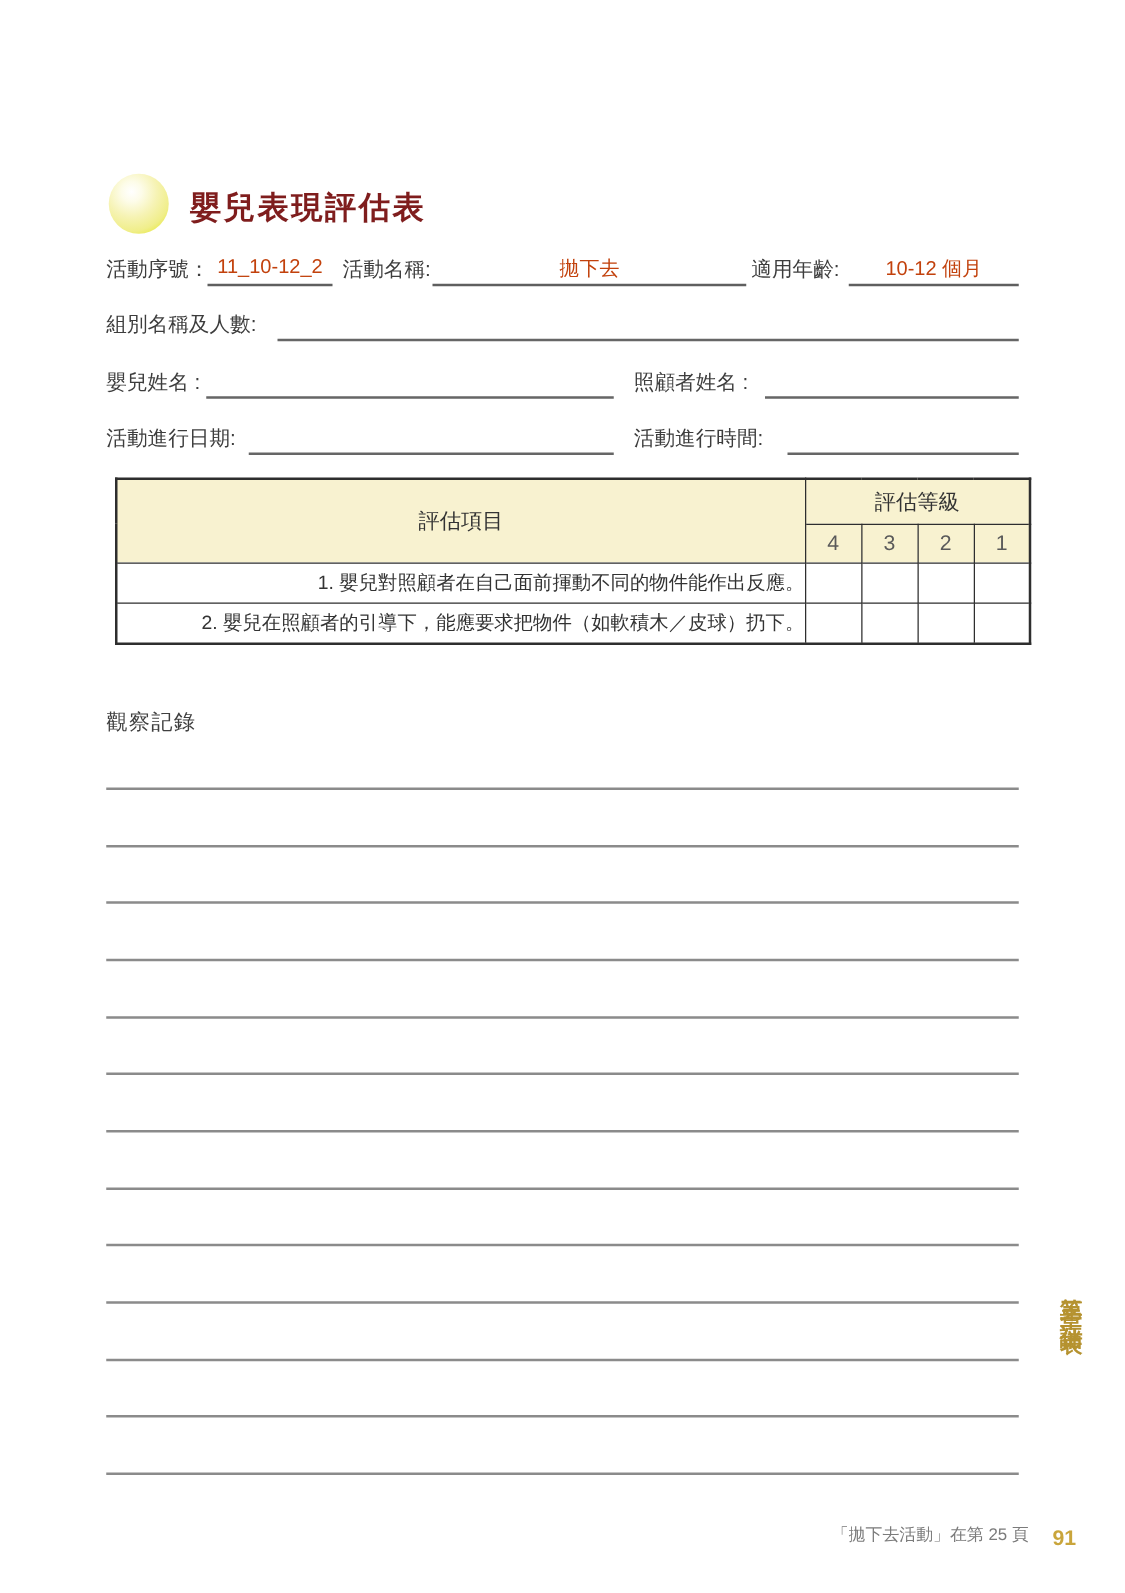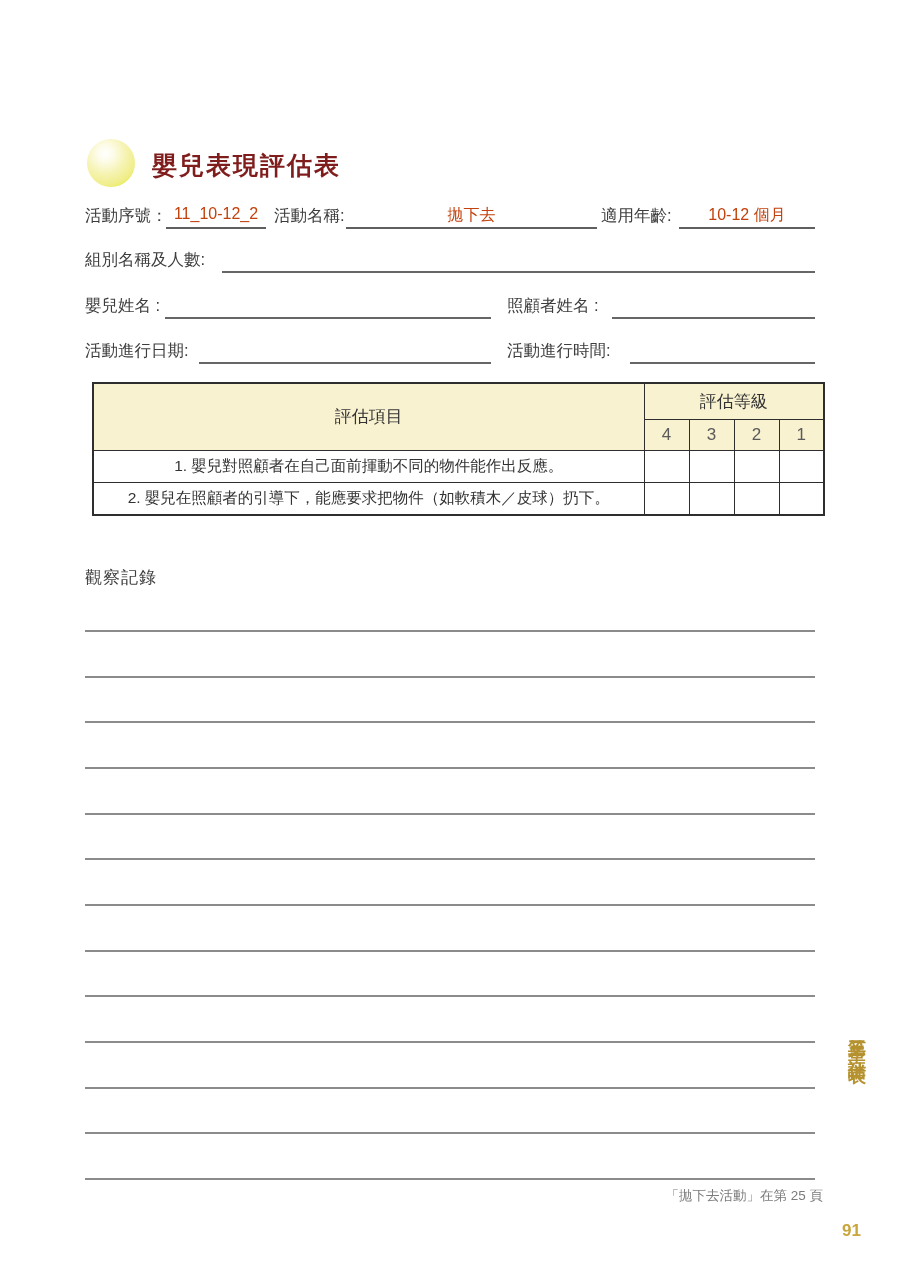--- a/index.html
+++ b/index.html
@@ -43,34 +43,34 @@
   .assess-table{
     position:absolute;left:92px;top:382px;width:732px;
     border-collapse:collapse;table-layout:fixed;font-size:15.5px;color:#333;
   }
   .assess-table th,.assess-table td{border:1.5px solid var(--table-border);padding:0;}
   .assess-table{border:2px solid var(--table-border);}
   .assess-table th{background:var(--table-header-cream);font-weight:normal;font-size:17px;text-align:center;}
   .h1{height:36px;}
   .h2{height:31px;color:#5a5a5a;font-size:17px;}
   .drow td{height:31px;background:#fff;}
-  .item-cell{text-align:center;padding-left:9px;}
+  .item-cell{text-align:right;padding-left:9px;}
   
   .obs-label{position:absolute;left:85px;top:566px;font-size:17px;color:#3f3f3f;letter-spacing:1px;}
   .obs-wrap{position:absolute;left:85px;top:630px;width:730px;height:552px;}
   .obs-line{position:absolute;left:0;width:730px;height:0;border-top:2px solid var(--rule-gray);}
   
   .side-tab{
     position:absolute;left:845px;top:1024px;display:flex;flex-direction:column;gap:12px;
     color:#B5922F;font-size:18px;font-weight:600;
   }
   .side-tab div{writing-mode:vertical-rl;text-orientation:upright;letter-spacing:3px;}
   
   .legend{position:absolute;left:398px;top:1191px;font-size:13.5px;color:var(--muted);}
-  .reference{position:absolute;right:77px;top:1187px;font-size:13.5px;color:var(--muted);}
+  .reference{position:absolute;right:77px;top:1219px;font-size:13.5px;color:var(--muted);}
   .pagenum{position:absolute;left:842px;top:1221px;font-size:17px;font-weight:bold;color:#C9A53B;}
 </style>
 </head>
 <body>
 
 <div class="page">
 
 
   <div class="ball"></div>
   <div class="page-title">嬰兒表現評估表</div>

